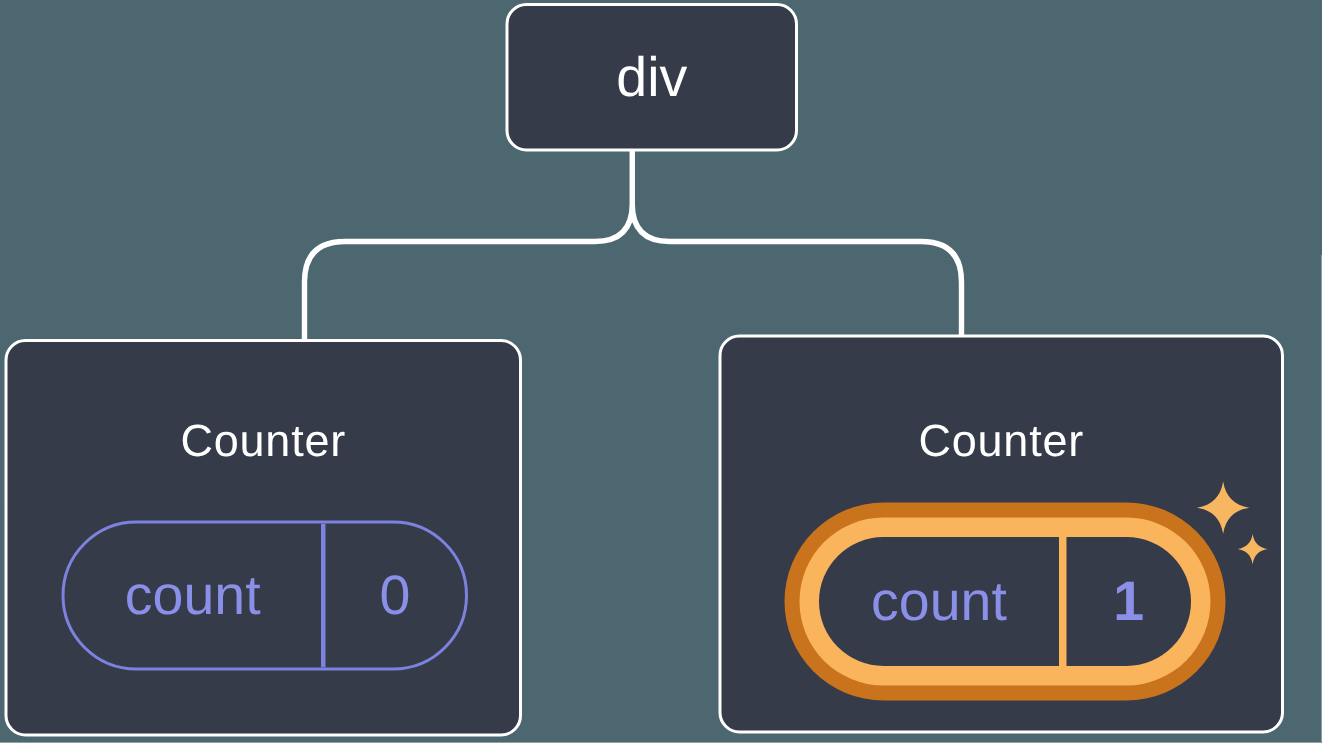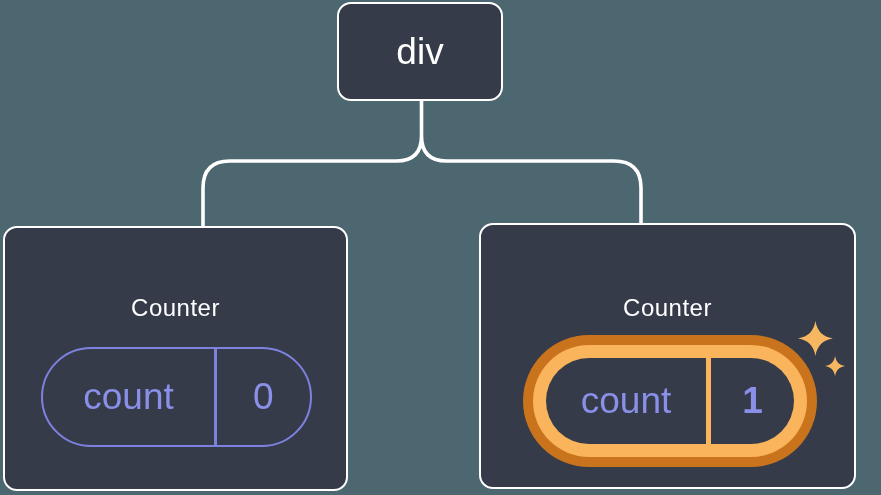--- a/index.html
+++ b/index.html
@@ -30,40 +30,39 @@
   }
   .node {
     position: absolute;
     background: var(--node-fill);
     border: 2.5px solid var(--node-border);
     border-radius: 14px;
     box-sizing: border-box;
   }
   .root-node {
     left: 337px; top: 2px;
-    width: 166px; height: 99px;
+    width: 195px; height: 99px;
     display: flex;
     align-items: center;
     justify-content: center;
     color: #fff;
     font-size: 37px;
     font-weight: 500;
   }
   .counter-left  { left: 3px;   top: 226px; width: 345px; height: 265px; }
   .counter-right { left: 479px; top: 223px; width: 377px; height: 266px; }
   .node-title {
     position: absolute;
     left: 0;
     width: 100%;
     text-align: center;
     color: #fff;
-    font-size: 24px;
+    font-size: 30px;
     font-weight: 500;
     letter-spacing: 0.5px;
-    margin-top: 16px;
   }
   .counter-left  .node-title { top: 50px; }
   .counter-right .node-title { top: 53px; }
 
   
   .state-pill {
     position: absolute;
     left: 36px; top: 119px;
     width: 271px; height: 100px;
     border: 2.5px solid var(--pill-border-purple);

